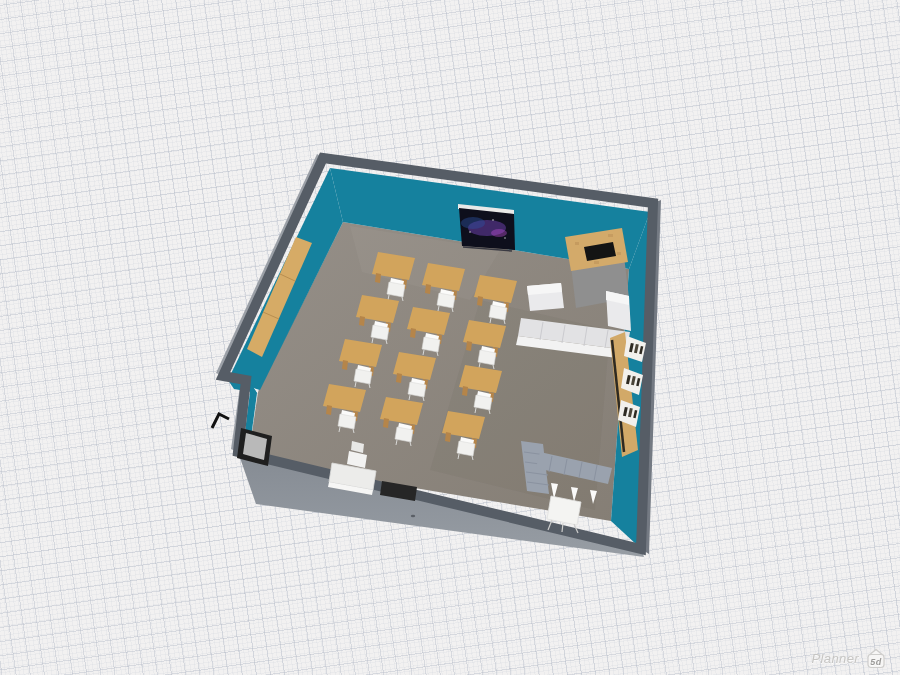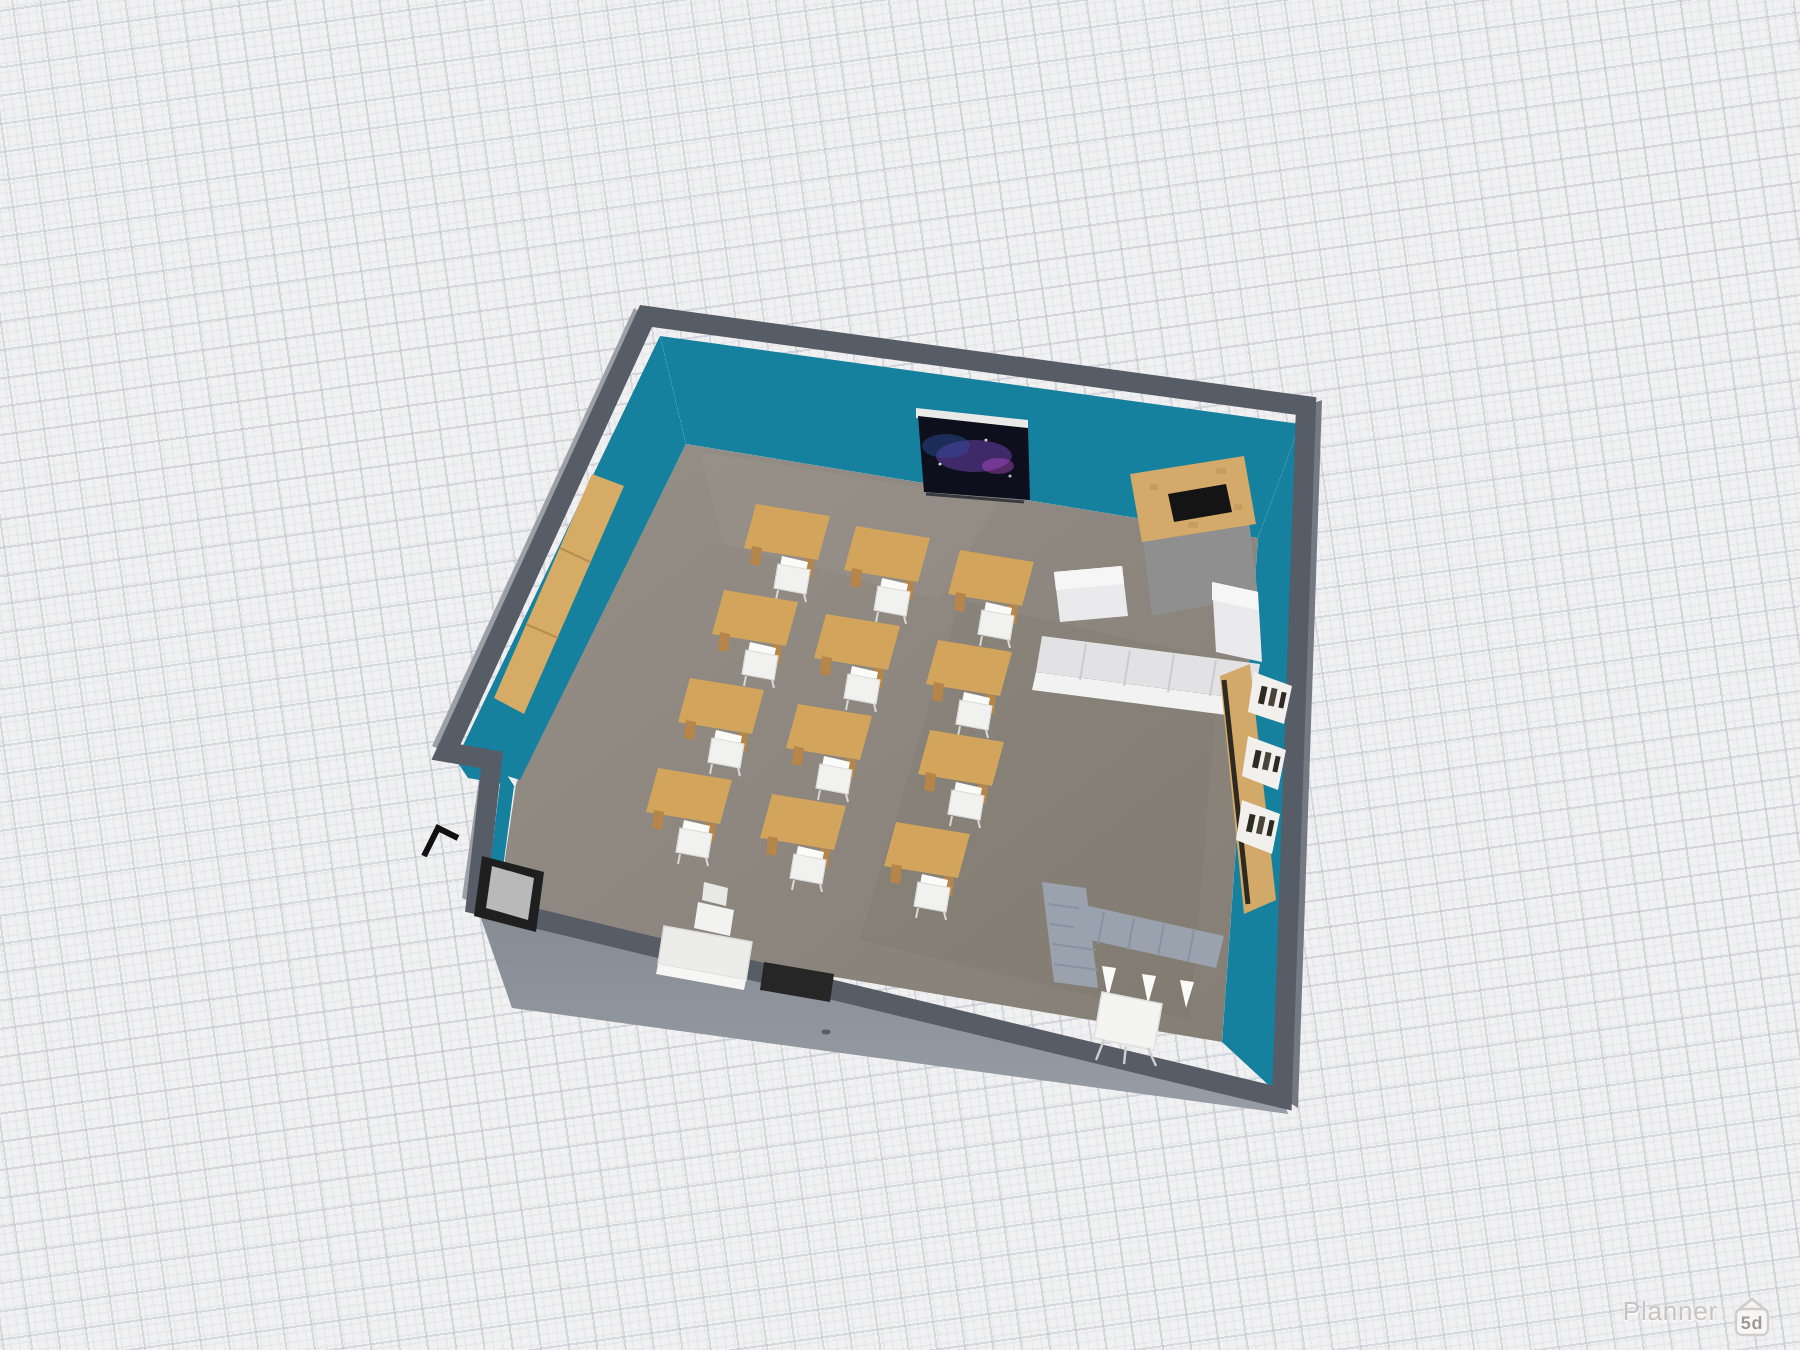--- a/index.html
+++ b/index.html
@@ -14,24 +14,25 @@
     background-color:#f2f1f1;
     background-image:
       repeating-linear-gradient(90deg, rgba(178,185,198,.42) 0 1px, transparent 1px 14px),
       repeating-linear-gradient(0deg,  rgba(178,185,198,.42) 0 1px, transparent 1px 14px),
       repeating-linear-gradient(90deg, rgba(198,204,214,.18) 0 1px, transparent 1px 4.6px),
       repeating-linear-gradient(0deg,  rgba(198,204,214,.18) 0 1px, transparent 1px 4.6px);
   }
   .scene{position:absolute;left:0;top:0;}
   .watermark{
     position:absolute;right:12px;bottom:6px;
-    display:flex;align-items:flex-start;gap:5px;
+    display:flex;align-items:center;gap:5px;
     font-size:13px;letter-spacing:.4px;color:#c6c5c3;
     text-shadow:0 1px 1px rgba(255,255,255,.95);
     user-select:none;
+    font-style:italic;
   }
   .wm-badge{display:block;}
 </style>
 </head>
 <body>
 
 <div class="grid-bg"></div>
 
 <svg class="scene" width="900" height="675" viewBox="0 0 900 675">
   <defs>

